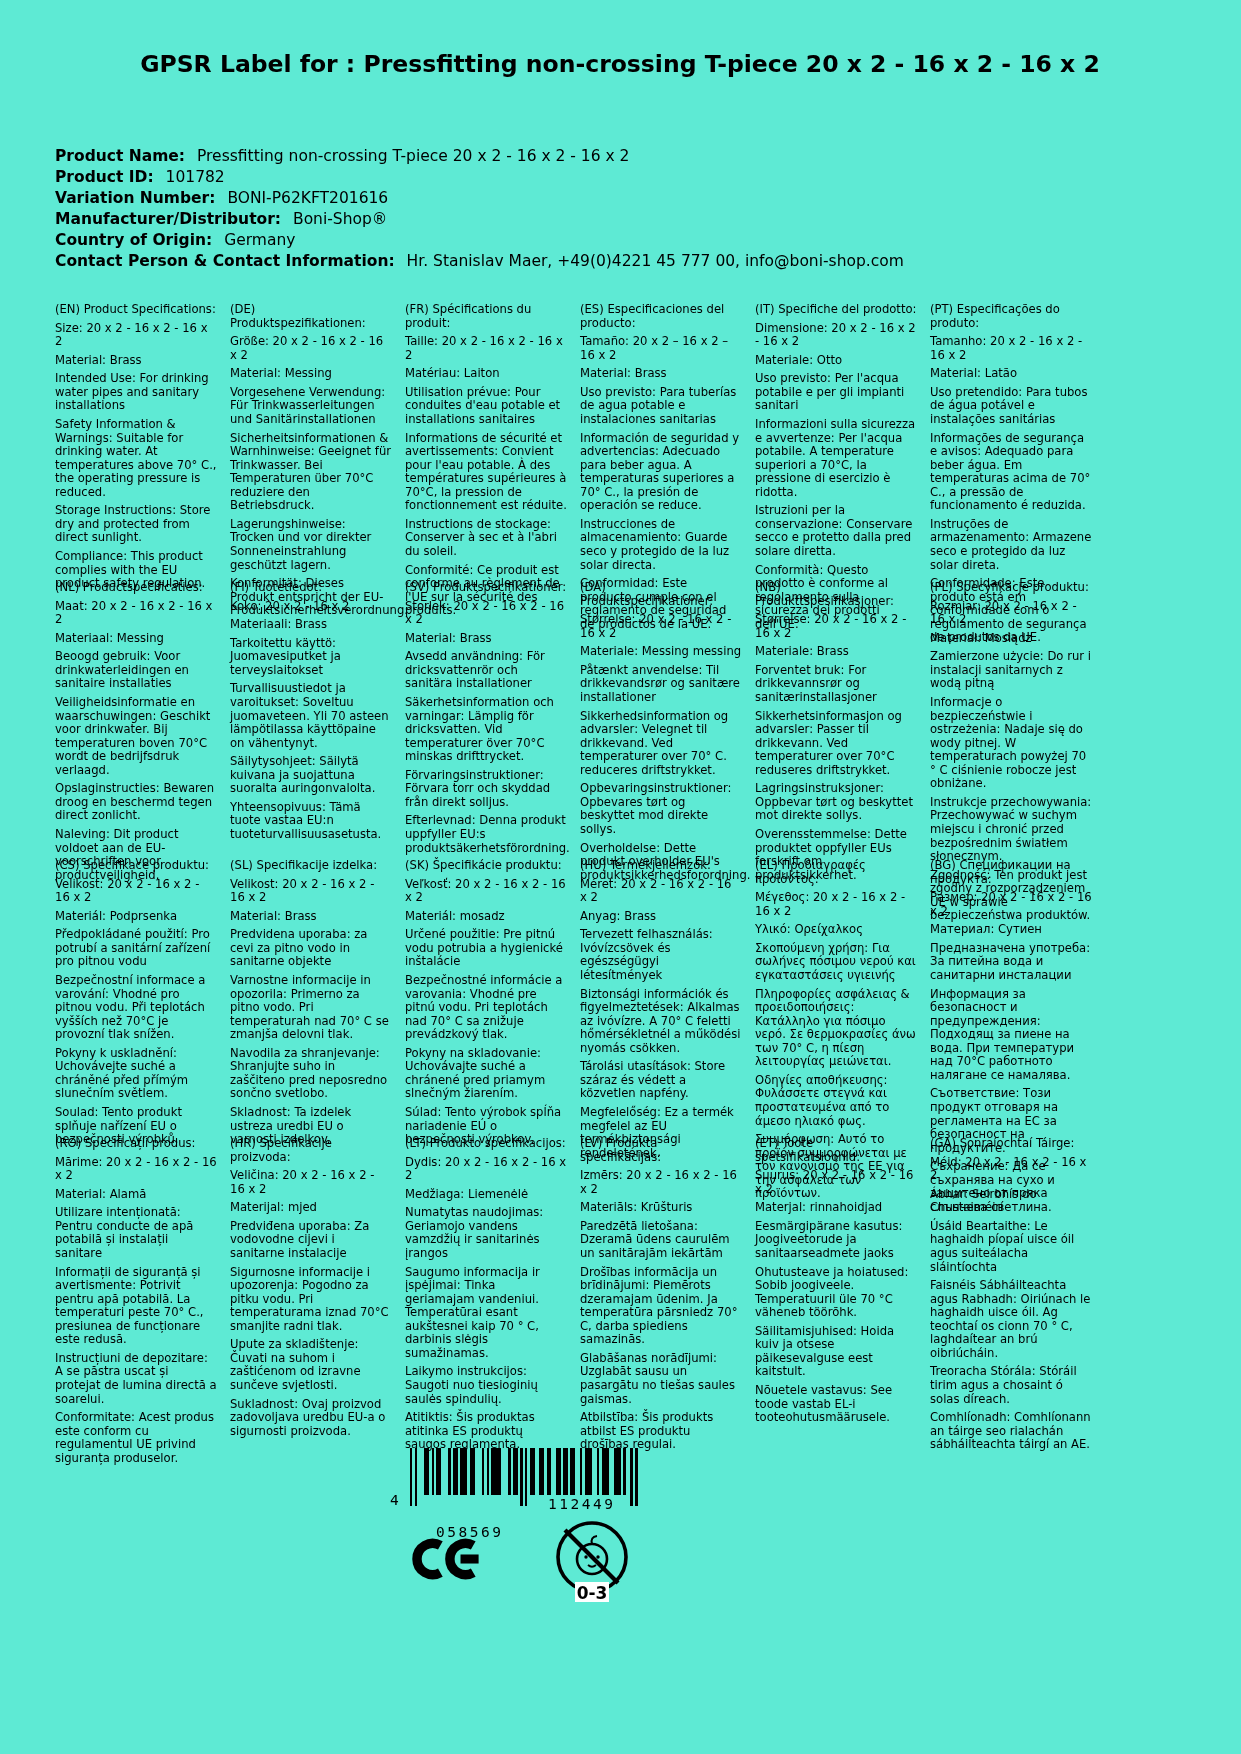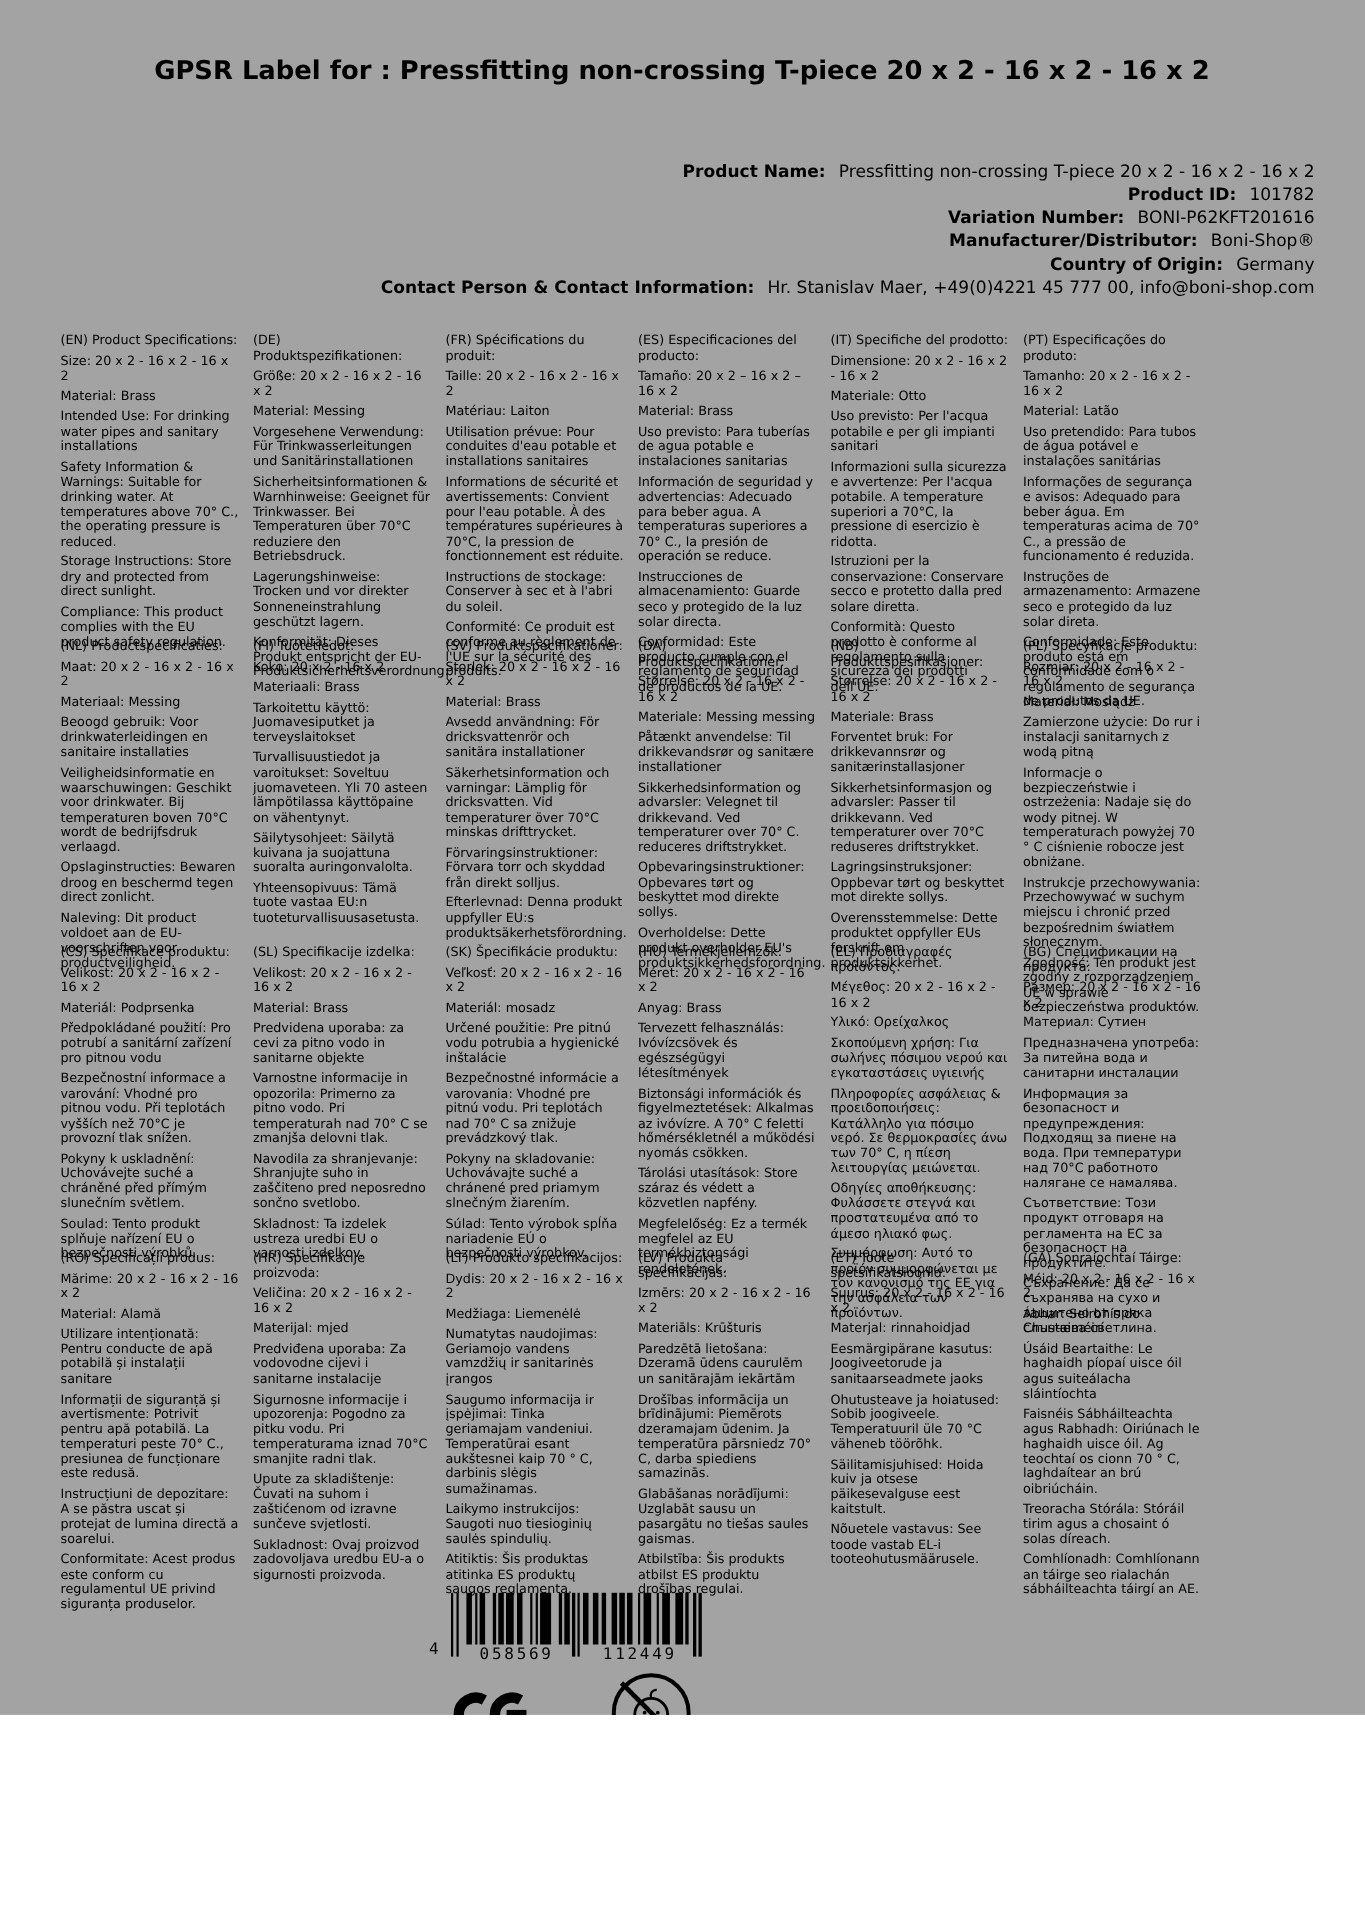--- a/index.html
+++ b/index.html
@@ -1,39 +1,39 @@
 <!DOCTYPE html>
 <html><head>
 <meta charset="utf-8">
 <style>
   html,body{margin:0;padding:0;background:#ffffff;}
-  .page{width:1241px;height:1559px;background:#a3a3a3;position:relative;margin:0 auto;
+  .page{width:1241px;height:1754px;background:#5eead4;position:relative;margin:0 auto;
         font-family:"DejaVu Sans",sans-serif;color:#000;overflow:hidden;}
   .title{position:absolute;top:46px;left:120px;width:1000px;text-align:center;
          font-size:23.5px;font-weight:bold;line-height:1.55;}
   .product-info{position:absolute;top:146px;left:55px;width:1140px;
                 font-size:15.5px;line-height:1.36;}
-  .info-line{white-space:nowrap;text-align:right;}
+  .info-line{white-space:nowrap;}
   .info-label{font-weight:bold;}
   .info-value{margin-left:7px;}
   .spec-grid{position:absolute;top:303px;left:55px;width:1050px;display:grid;
              grid-template-columns:repeat(6,162px);column-gap:13px;grid-auto-rows:278px;}
   .spec-block{font-size:11.6px;line-height:1.17;}
   .spec-heading{font-weight:normal;margin:0;}
   .spec-block p{margin:0 0 5px 0;}
   
   .barcode{position:absolute;left:390px;top:1448px;width:260px;height:78px;}
   .bc-first-digit{position:absolute;left:0;top:44px;font-family:"DejaVu Sans Mono",monospace;
                   font-size:14.5px;}
   .bars{position:absolute;left:20px;top:0;display:flex;align-items:flex-start;}
   .bar{height:47px;flex:0 0 auto;}
   .bar.guard{height:58px;}
   .bc-group{position:absolute;top:48px;font-family:"DejaVu Sans Mono",monospace;
             font-size:14.5px;letter-spacing:2.5px;}
-  .bc-group.g1{left:46px;}
+  .bc-group.g1{left:46px;margin-top:28px;}
   .bc-group.g2{left:158px;}
   
   .ce-mark{position:absolute;left:412px;top:1532px;}
   .age-warning{position:absolute;left:552px;top:1516px;}
 </style>
 </head>
 <body>
 
 <div class="page">
 

